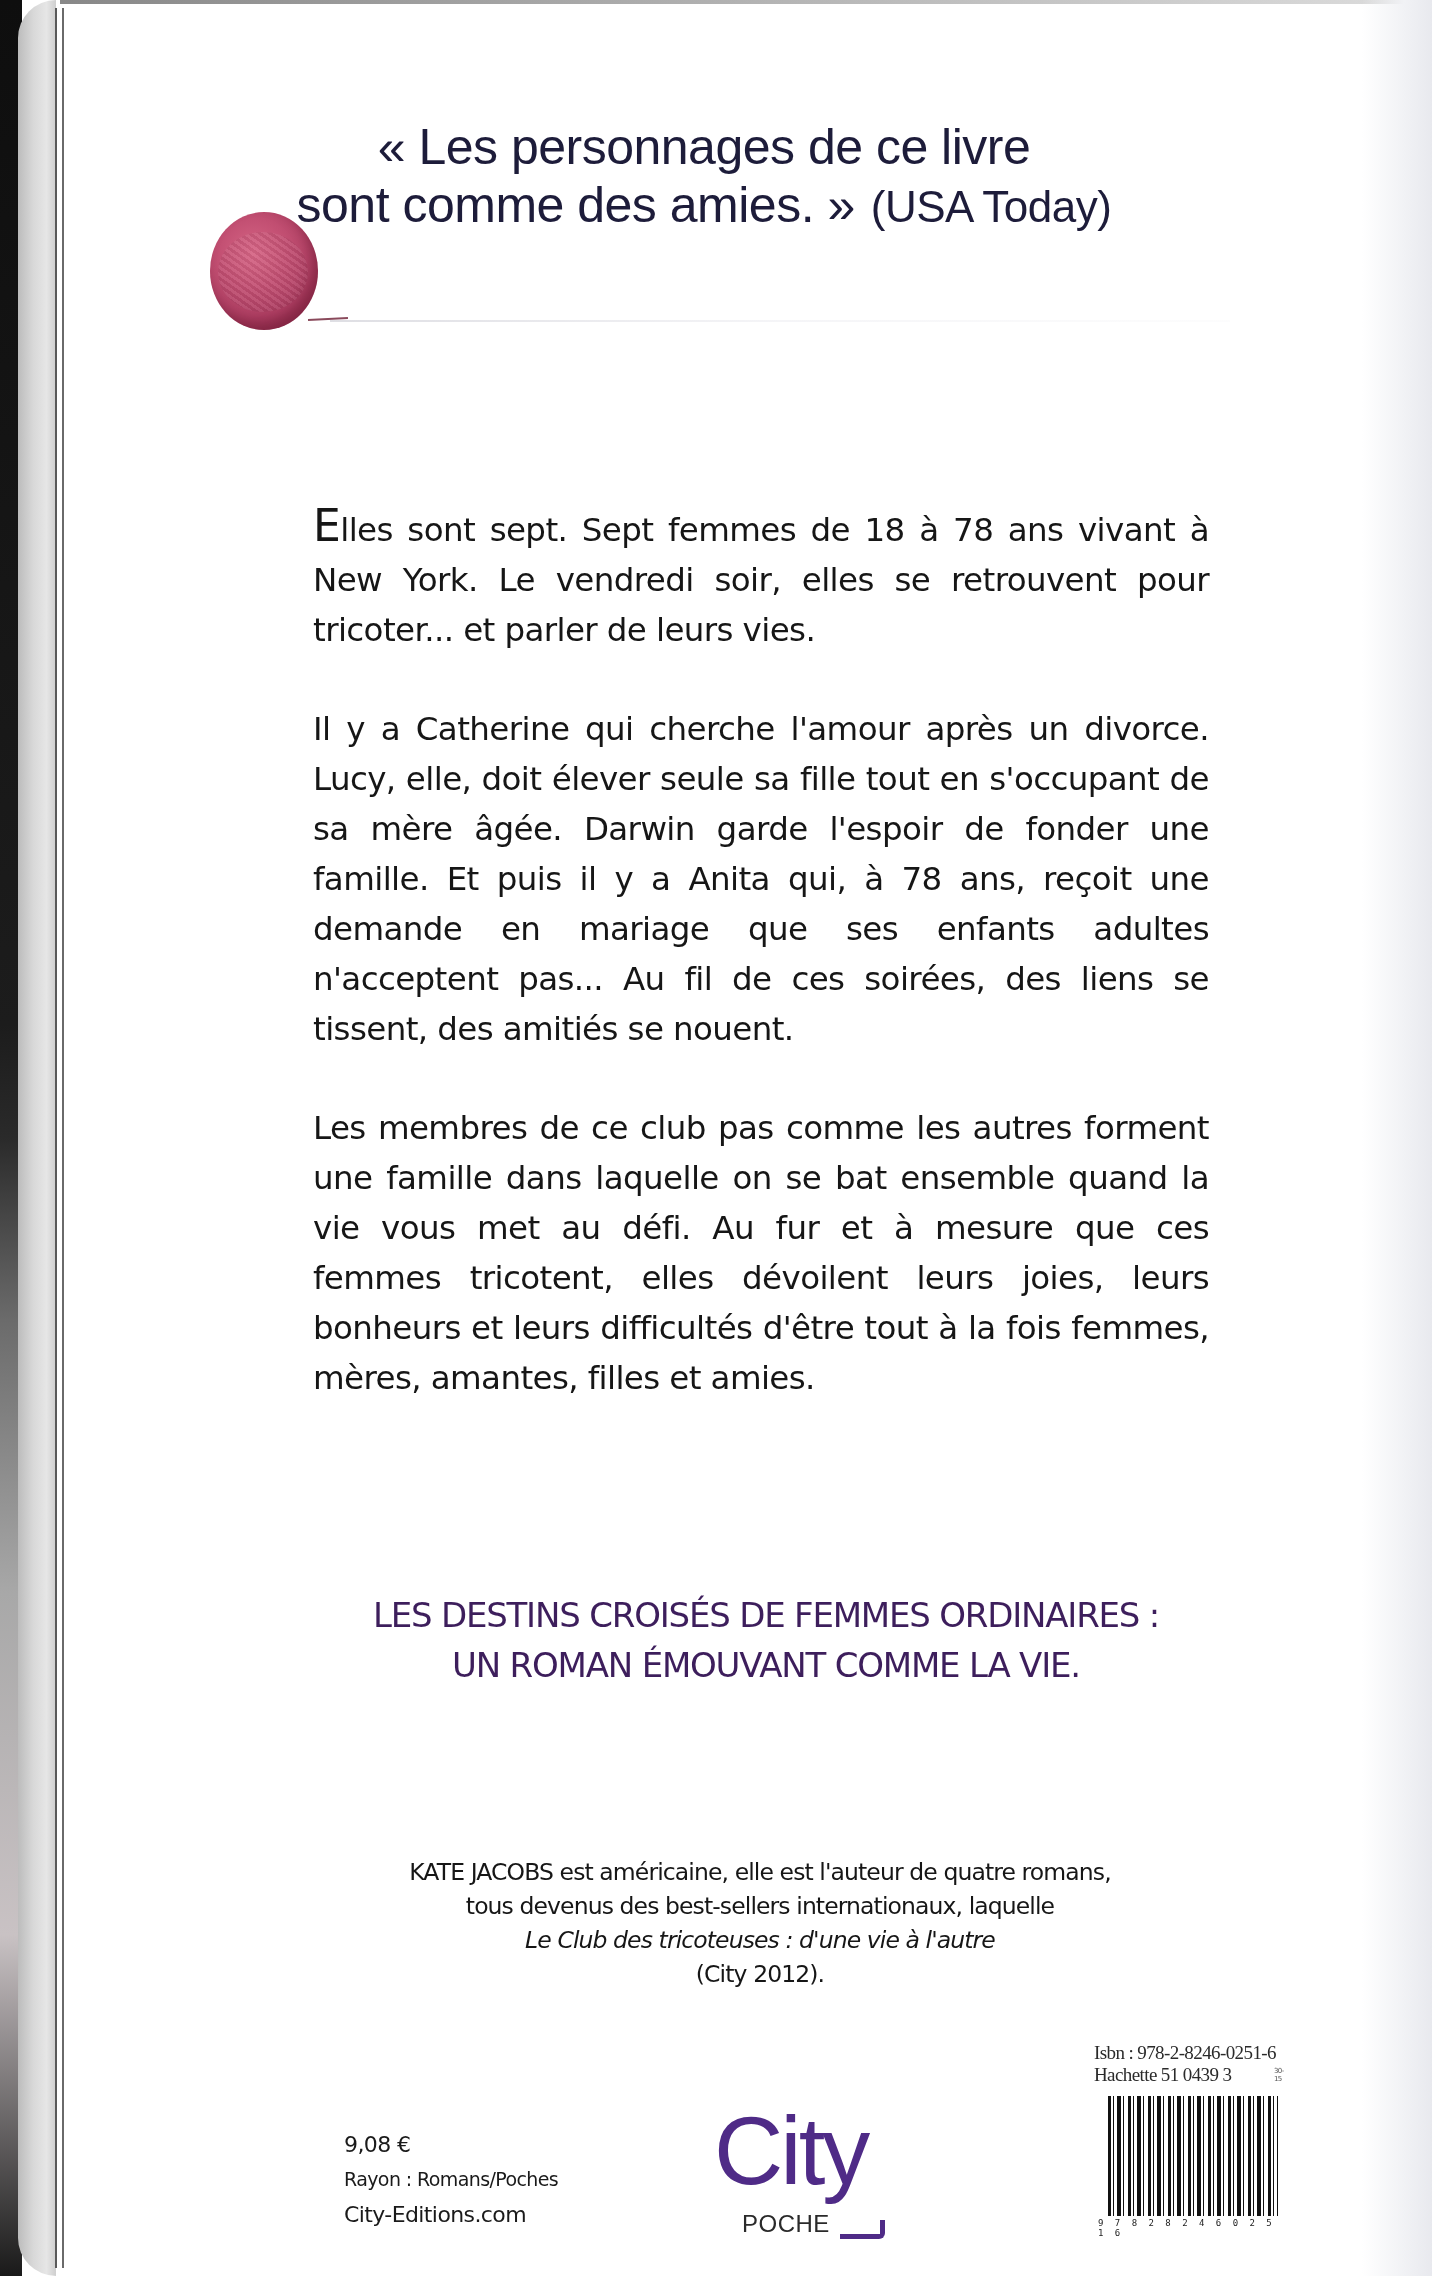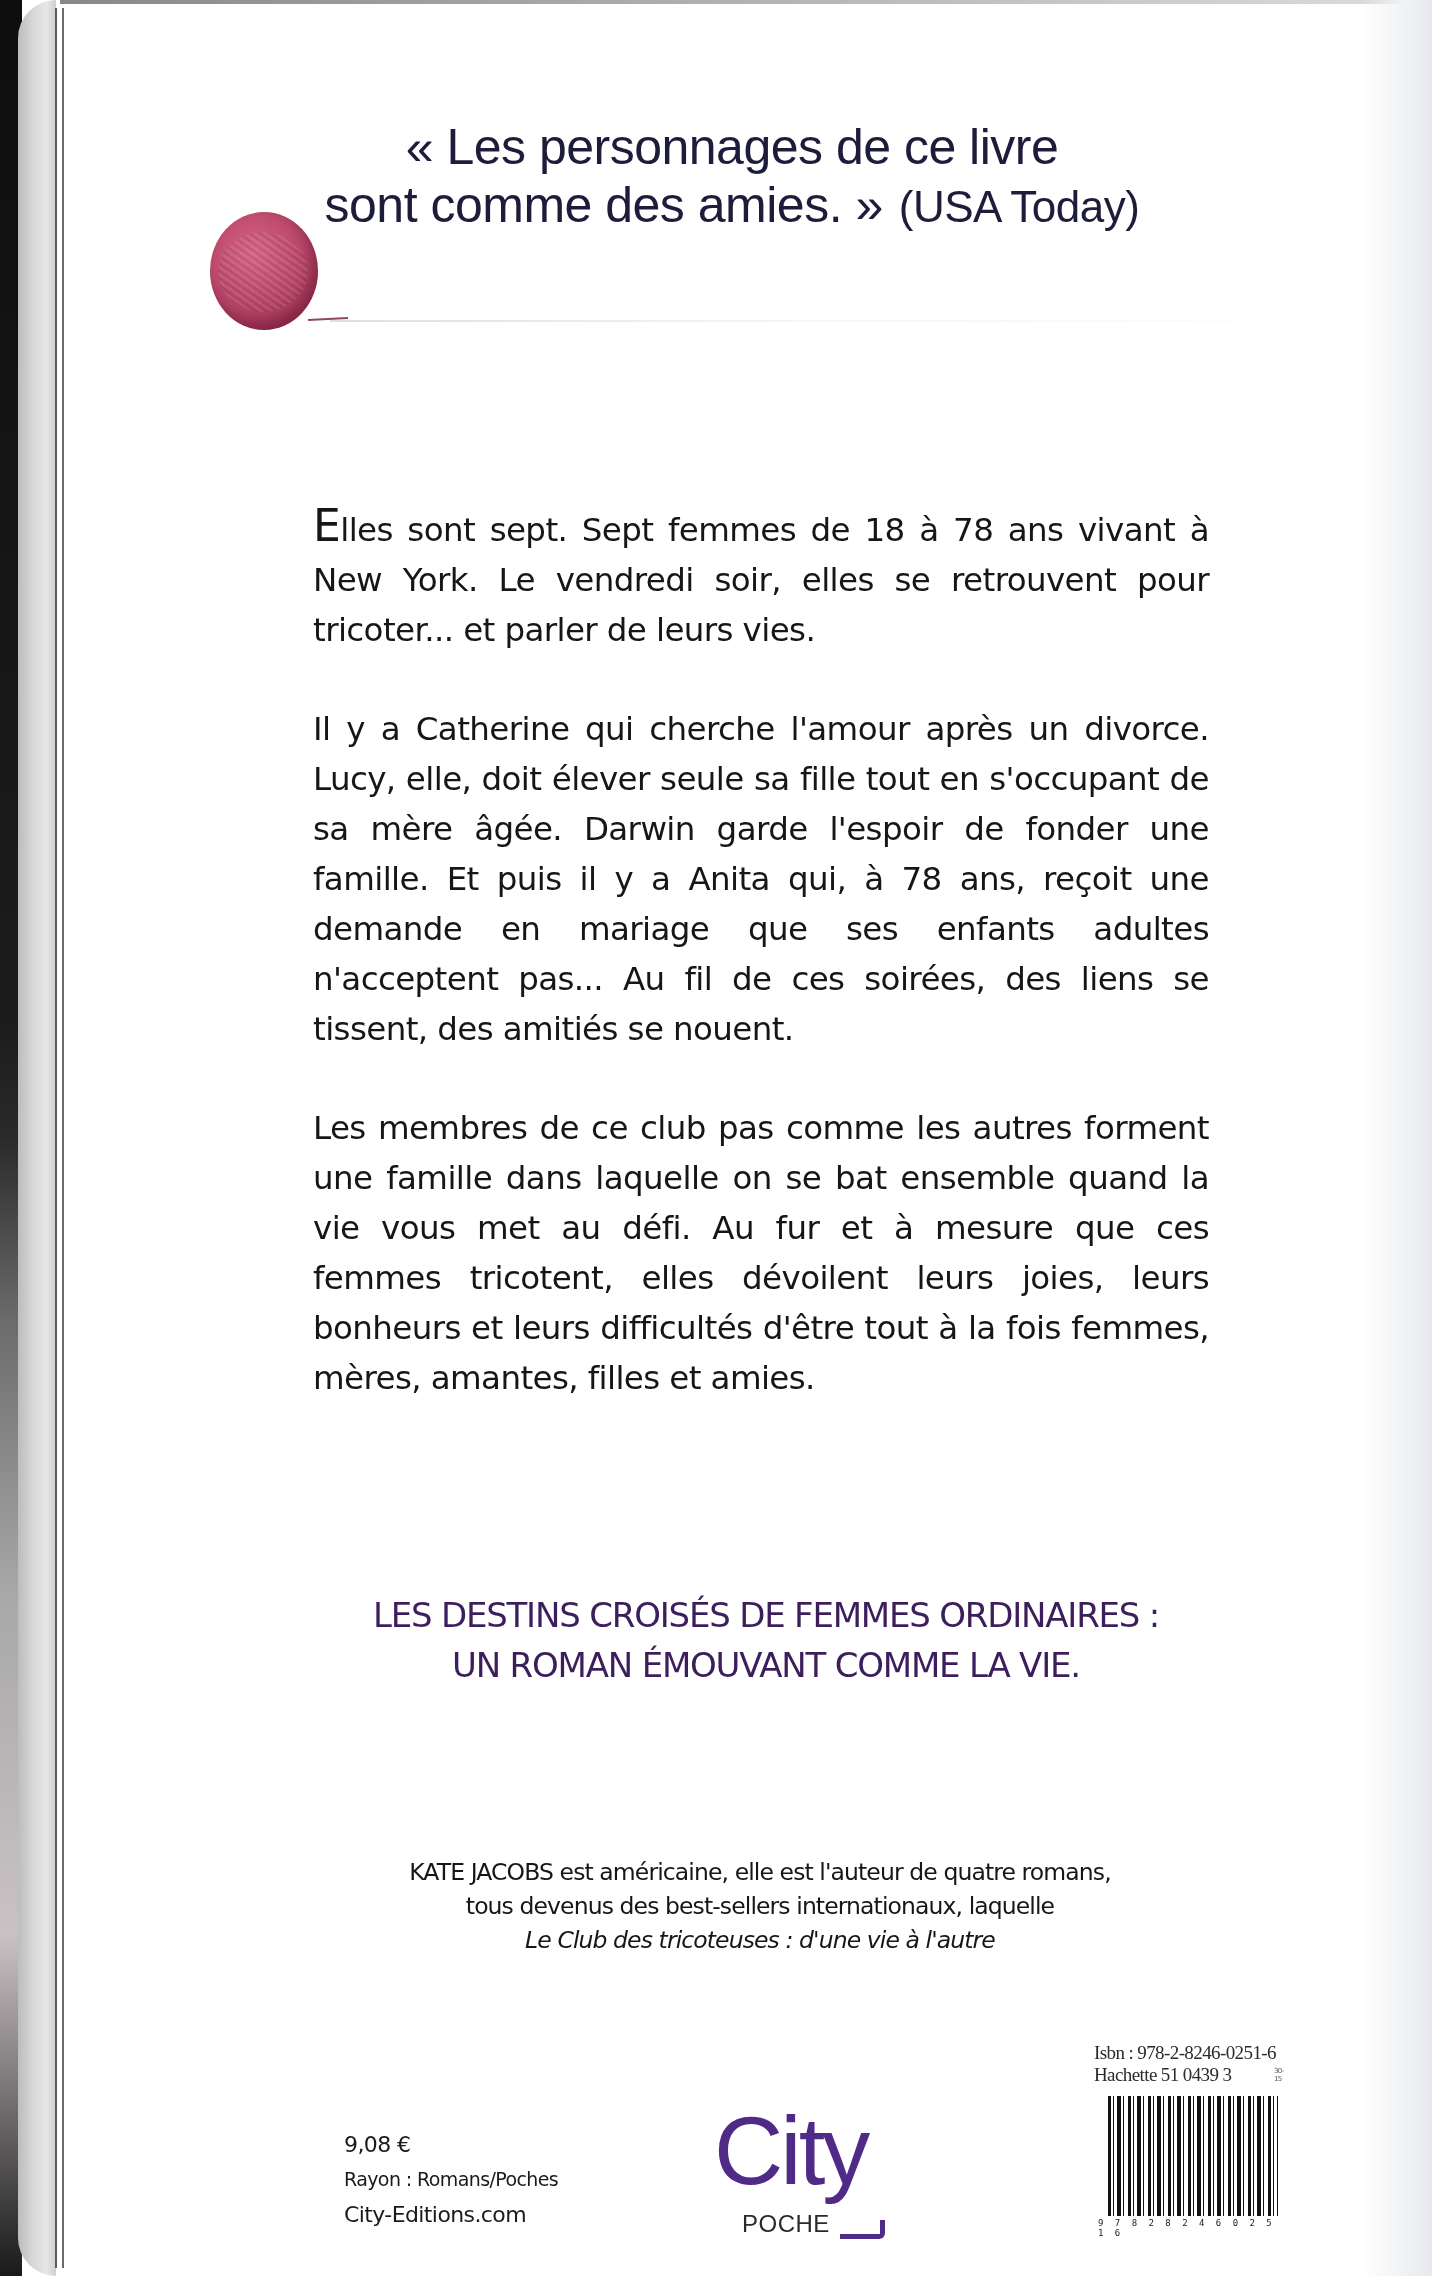--- a/index.html
+++ b/index.html
@@ -81,21 +81,21 @@
     }
     .quote-rule {
       position: absolute;
       left: 330px; top: 320px;
       width: 900px; height: 2px;
       background: linear-gradient(to right, rgba(190,190,200,0.5), rgba(215,215,225,0.25), rgba(230,230,235,0.1));
     }
 
     .quote {
       position: absolute;
-      left: 282px; top: 118px;
+      left: 254px; top: 118px;
       width: 900px;
       text-align: center;
       font-family: "Liberation Sans", sans-serif;
       color: #1d1c3a;
       line-height: 58px;
     }
     .quote-line {
       display: block;
       font-size: 50px;
       letter-spacing: -0.5px;
@@ -276,20 +276,21 @@
 <div class="tagline">
   <span>LES DESTINS CROISÉS DE FEMMES ORDINAIRES :</span>
   <span>UN ROMAN ÉMOUVANT COMME LA VIE.</span>
 </div>
 
 <div class="bio">
   <span>KATE JACOBS est américaine, elle est l'auteur de quatre romans,</span>
   <span>tous devenus des best-sellers internationaux, laquelle</span>
   <span>
       <span class="title-italic">Le Club des tricoteuses : d'une vie à l'autre</span>
+      <span> (City 2012).</span>
     </span>
 </div>
 
 <div class="price-block">
   <span class="price">9,08 €</span>
   <span class="rayon">Rayon : Romans/Poches</span>
   <span class="site">City-Editions.com</span>
 </div>
 
 <div class="logo">

